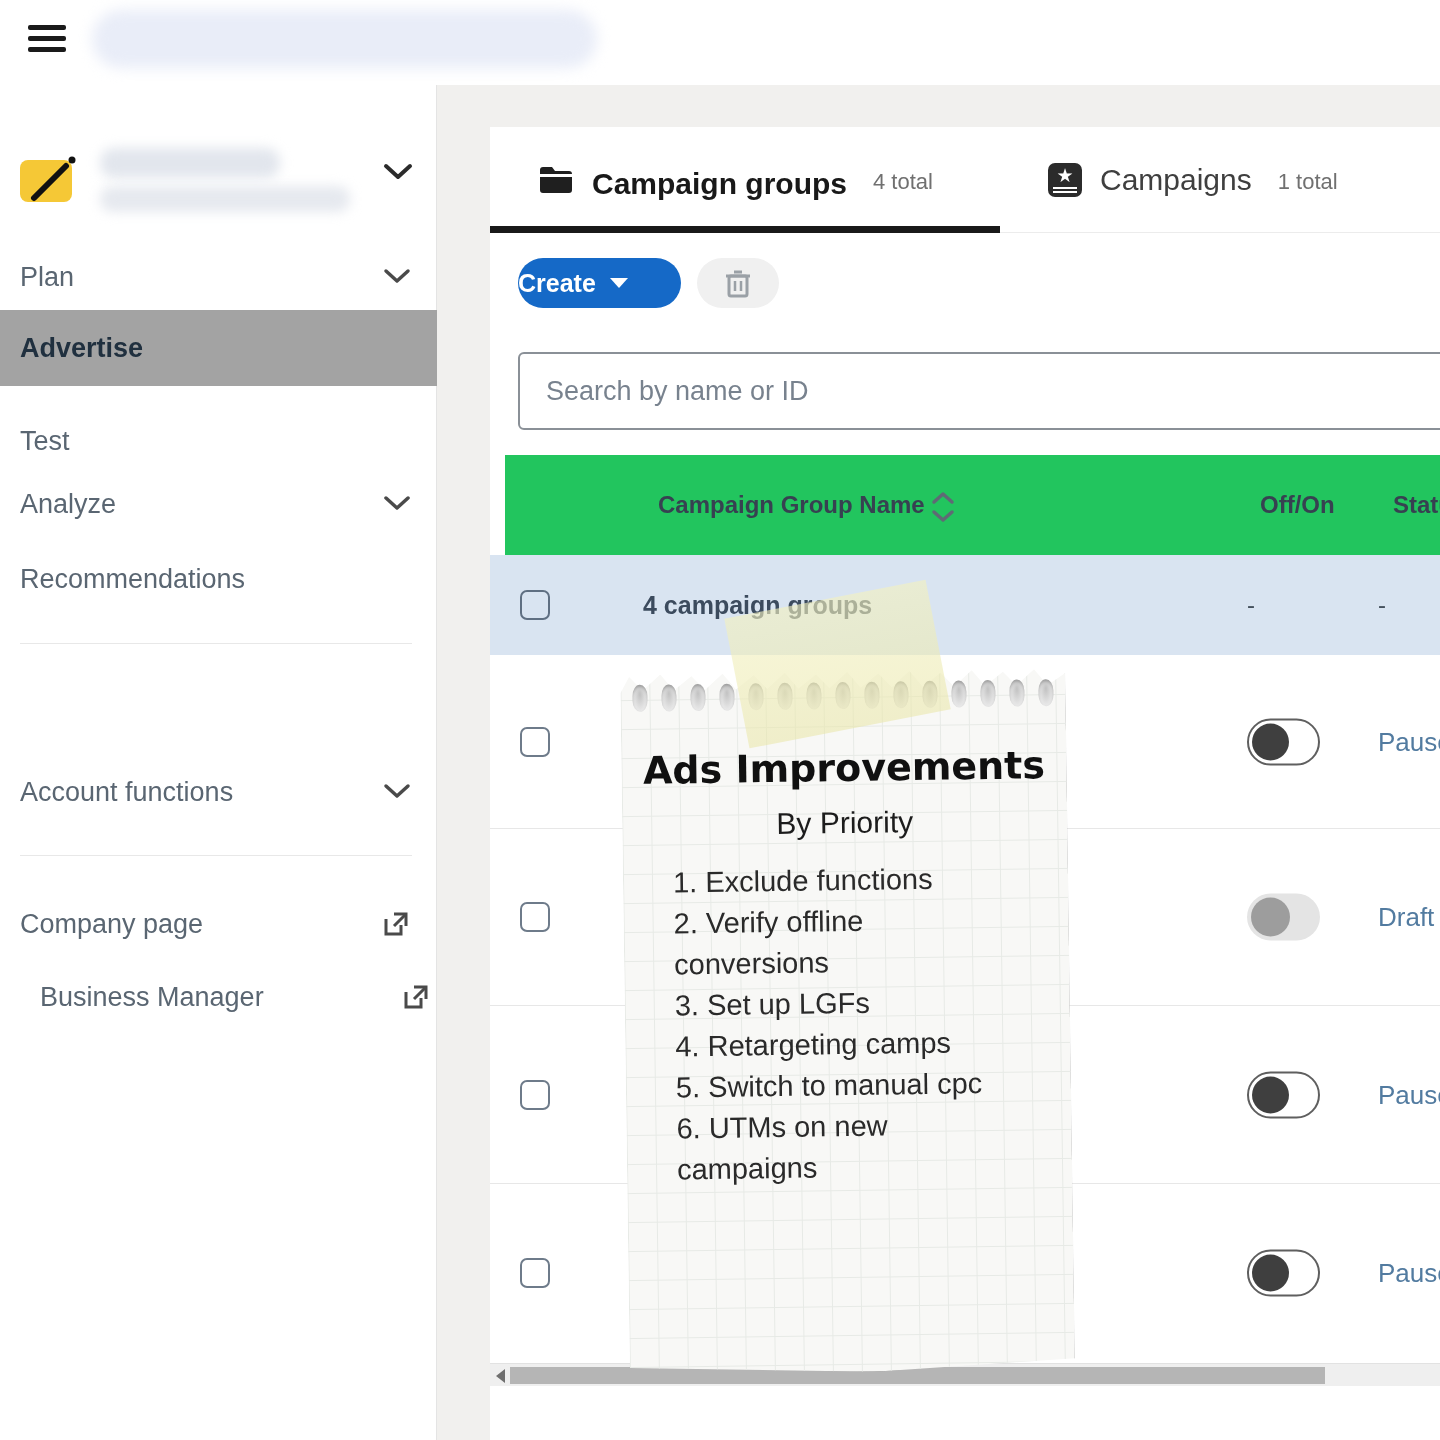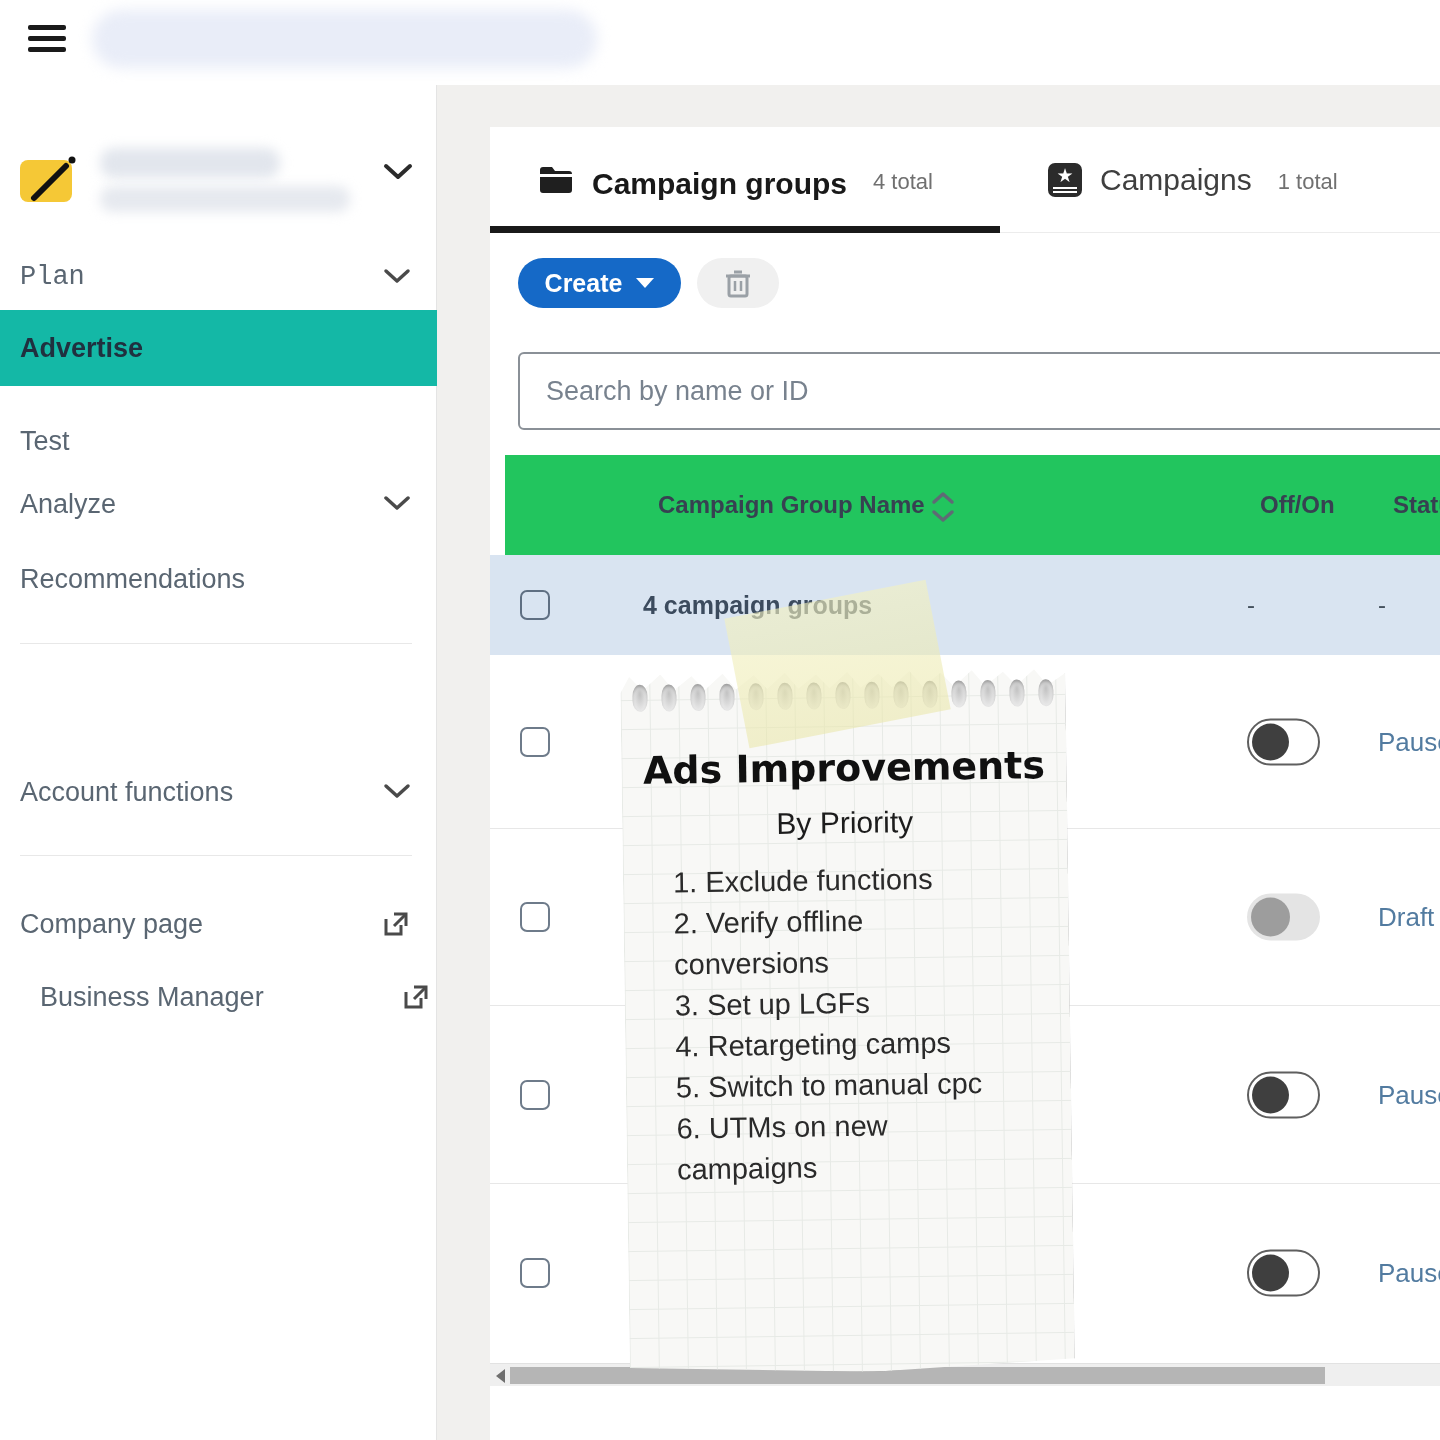--- a/index.html
+++ b/index.html
@@ -26,22 +26,22 @@
   .avatar svg { position:absolute; left:2px; top:-18px; }
   .acct-blur1 { position:absolute; left:100px; top:18px; width:180px; height:30px; background:#e2e6ed;
                 border-radius:14px; filter:blur(6px); }
   .acct-blur2 { position:absolute; left:100px; top:56px; width:250px; height:26px; background:#e6e9ef;
                 border-radius:12px; filter:blur(6px); }
   .acct-chevron { position:absolute; left:383px; top:32px; }
 
   .side-item { position:absolute; left:0; width:437px; height:58px; display:flex; align-items:center;
                padding-left:20px; font-size:27px; color:#5a6672; cursor:pointer; }
   .side-item .chev, .side-item .ext { position:absolute; left:383px; top:50%; transform:translateY(-50%); }
-  .si-plan { top:163px;font-family:Liberation Mono, monospace; }
-  .si-advertise { top:225px; height:76px; background:#14b8a6; color:#20303f; font-weight:bold; }
+  .si-plan { top:163px; }
+  .si-advertise { top:225px; height:76px; background:#a3a3a3; color:#20303f; font-weight:bold; }
   .si-test { top:327px; }
   .si-analyze { top:390px; }
   .si-recommendations { top:465px; }
   .divider1 { position:absolute; left:20px; top:558px; width:392px; height:1px; background:#e8e8e8; }
   .si-assets { top:598px; }
   .si-account-settings { top:678px; }
   .divider2 { position:absolute; left:20px; top:770px; width:392px; height:1px; background:#e8e8e8; }
   .si-company-page { top:810px; }
   .si-business-manager { top:883px;margin-left:20px; }
 
@@ -58,21 +58,21 @@
   .tab-count { font-size:22px; color:#707070; margin-left:26px; padding-top:4px; }
   .active-underline { position:absolute; left:0; top:99px; width:510px; height:7px; background:#191919; }
 
   .campaigns-ic { position:relative; width:34px; height:34px; background:#2b2b2b; border-radius:7px; }
   .campaigns-ic .star { position:absolute; left:0; right:0; top:1px; text-align:center; color:#fff; font-size:19px; }
   .campaigns-ic .l1, .campaigns-ic .l2 { position:absolute; left:5px; right:5px; height:2px; background:#fff; }
   .campaigns-ic .l1 { bottom:8px; } .campaigns-ic .l2 { bottom:4px; }
 
   .btn-create { position:absolute; left:28px; top:131px; width:163px; height:50px; background:#1569c7;
                 border:none; border-radius:25px; color:#fff; font-size:25px; font-weight:bold;
-                display:flex; align-items:center; justify-content:center; gap:14px; cursor:pointer;
+                display:flex; align-items:center; gap:14px; cursor:pointer;
                 font-family:"Liberation Sans", sans-serif; }
   .btn-create .caret { width:0; height:0; border-left:9px solid transparent; border-right:9px solid transparent;
                        border-top:10px solid #fff; }
   .btn-trash { position:absolute; left:207px; top:131px; width:82px; height:50px; background:#f0f0f0;
                border:none; border-radius:25px; display:flex; align-items:center; justify-content:center; cursor:pointer; }
 
   .searchbox { position:absolute; left:28px; top:225px; width:945px; height:78px; border:2px solid #8a9097;
                border-radius:6px; font-size:27px; color:#3a4550; padding:0 26px;
                font-family:"Liberation Sans", sans-serif; background:#fff; }
   .searchbox::placeholder { color:#78828e; }

